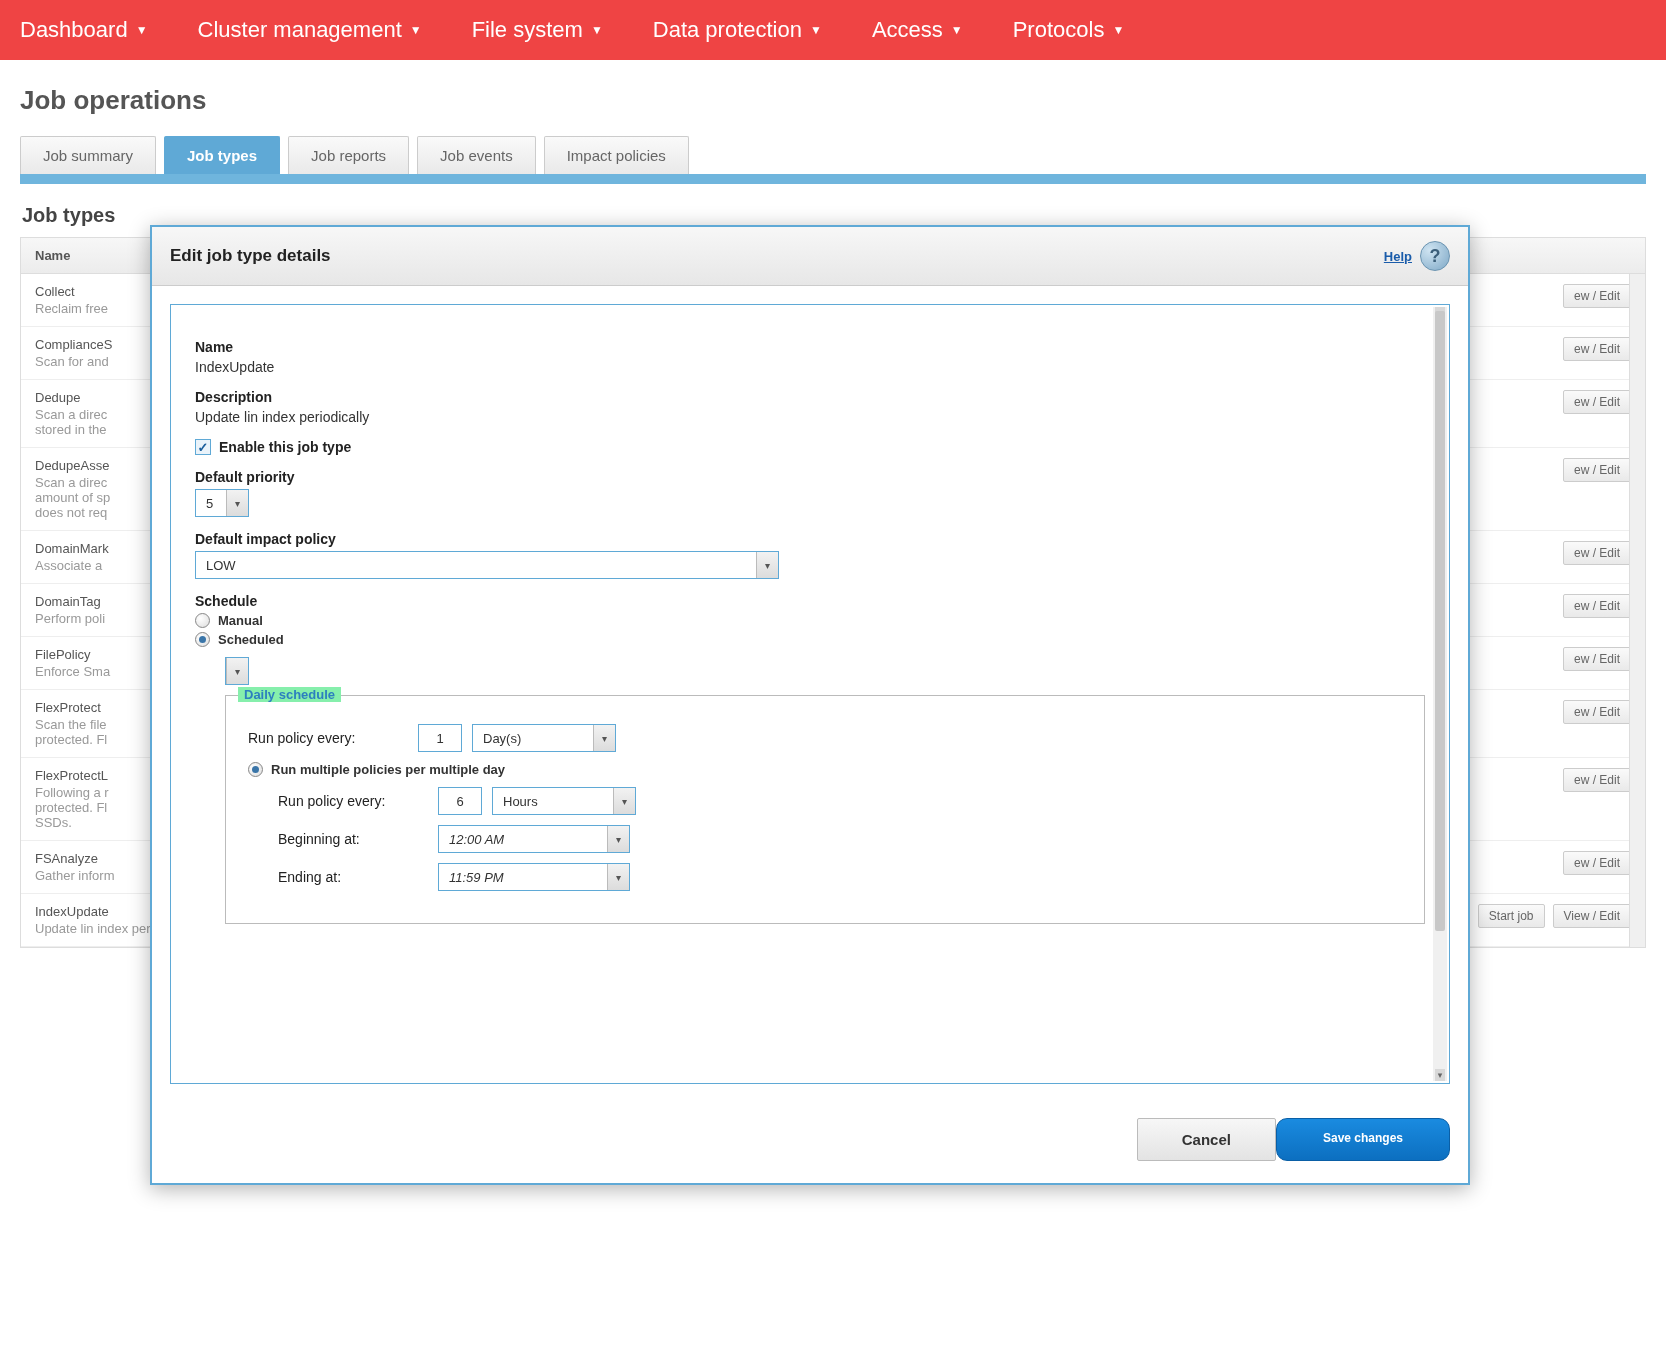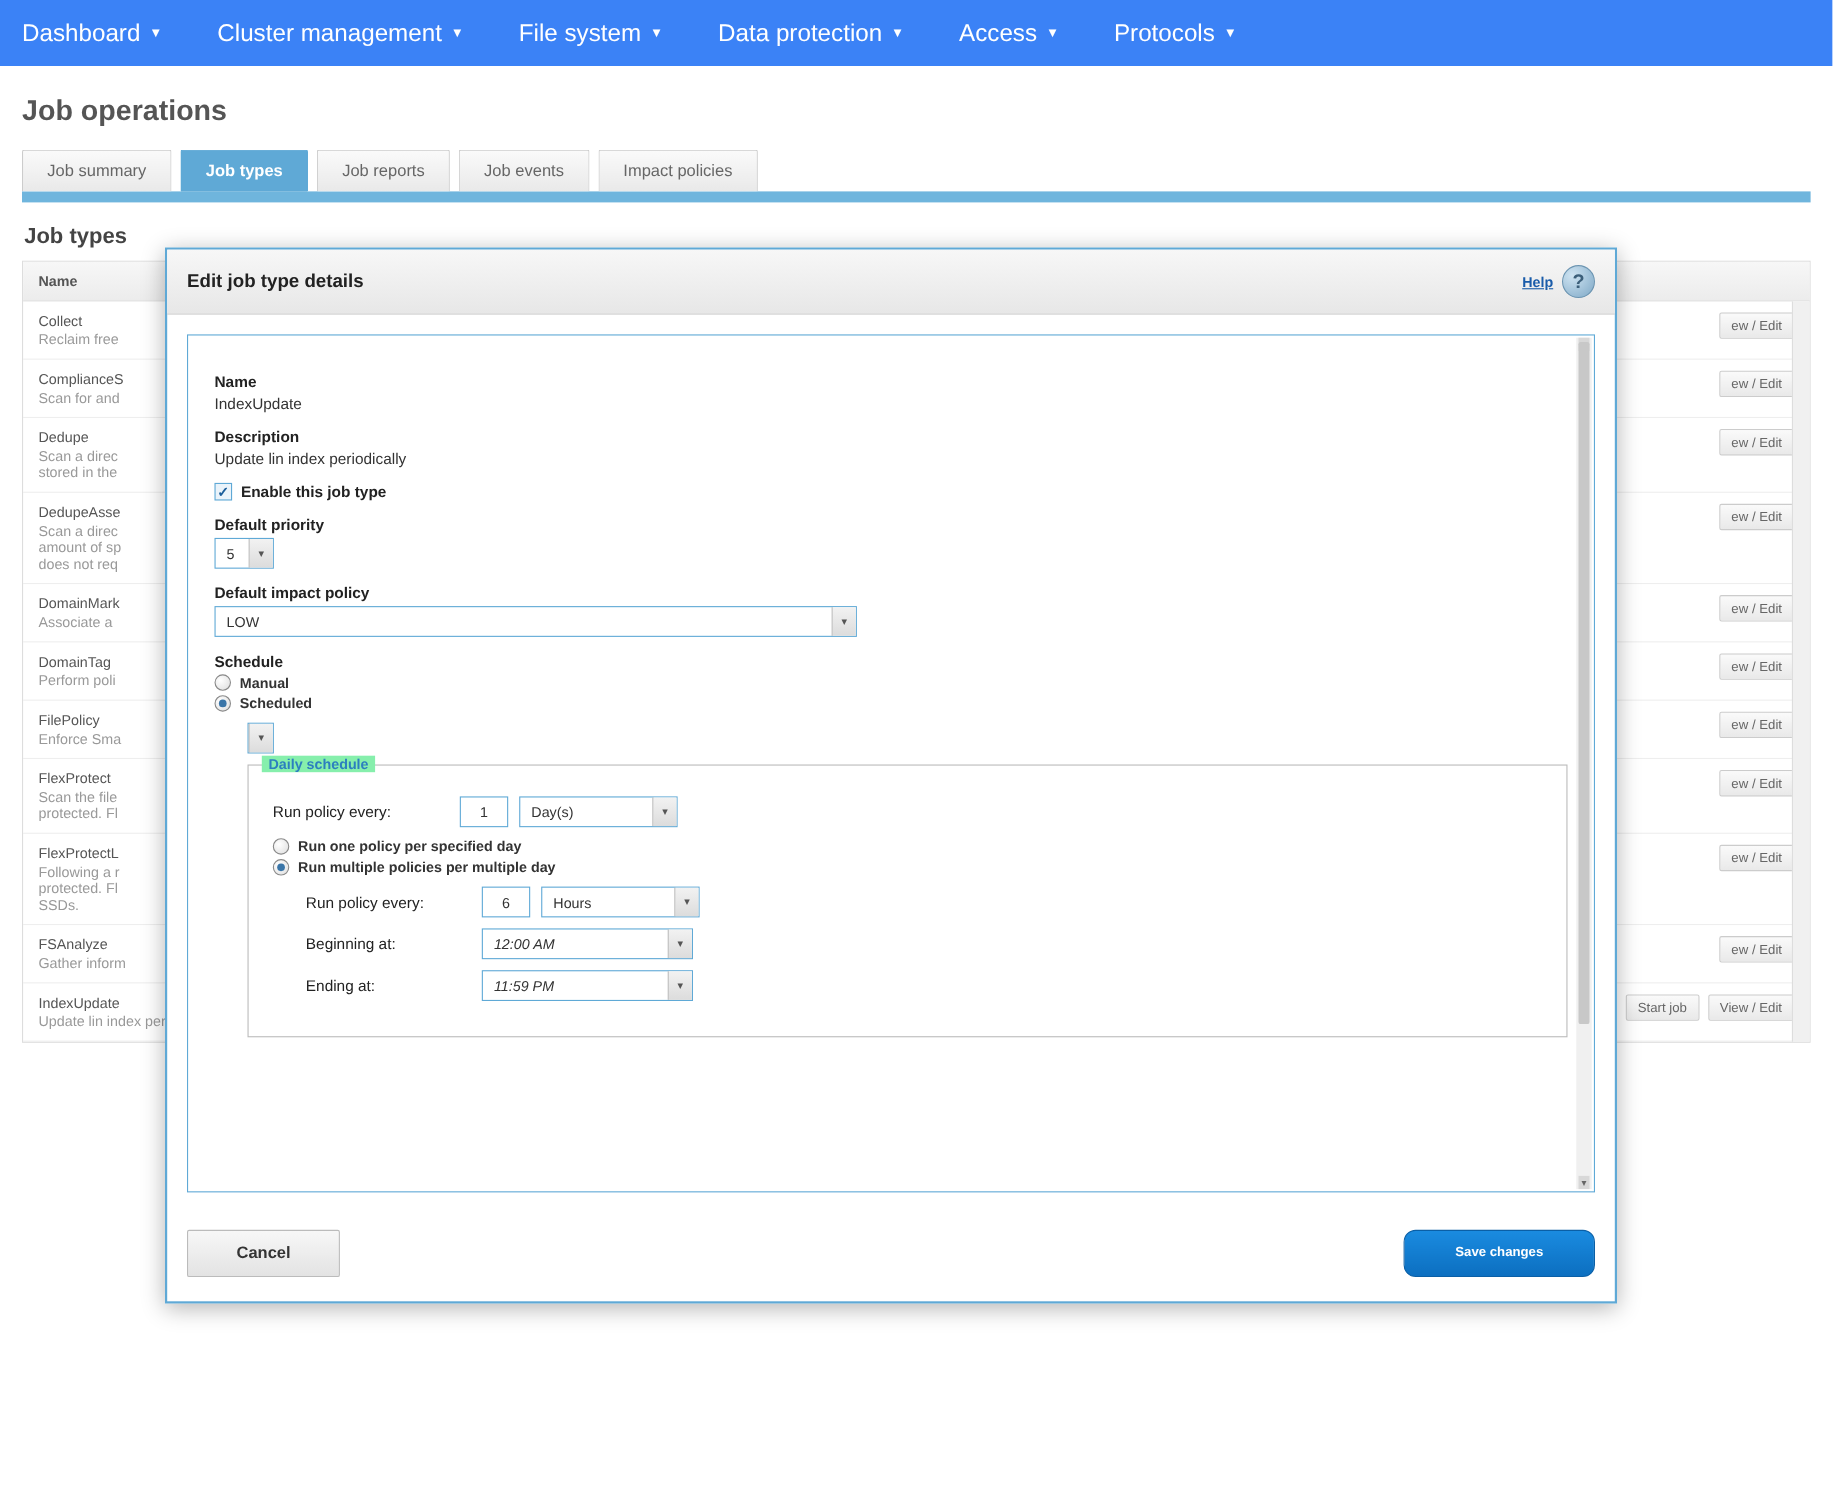--- a/index.html
+++ b/index.html
@@ -1,19 +1,19 @@
 <!DOCTYPE html>
 <html><head>
 <meta charset="utf-8">
 <style>
 * { box-sizing: border-box; margin: 0; padding: 0; }
 body { font-family: Arial, Helvetica, sans-serif; font-size: 13px; color: #333; background: #fff; width: 1666px; height: 1369px; position: relative; }
 
 
-.topnav { background: #3b82f6; height: 60px; display: flex; align-items: center; padding: 12px 20px; gap: 50px; }
+.topnav { background: #ef4444; height: 60px; display: flex; align-items: center; padding: 12px 20px; gap: 50px; }
 .topnav-item { color: #fff; font-size: 22px; cursor: pointer; display: flex; align-items: center; gap: 8px; }
 .caret-down { font-size: 12px; }
 
 
 .page-title { font-size: 26px; color: #555; padding: 25px 20px 20px 20px; font-weight: bold; }
 
 
 .tabs { display: flex; gap: 8px; padding: 0 20px; }
 .tab { background: linear-gradient(#fafafa,#e9e9e9); border: 1px solid #ccc; border-bottom: none; padding: 10px 22px; color: #666; cursor: pointer; font-size: 15px; border-radius: 2px 2px 0 0; }
 .tab.active { background: #5fa9d6; border-color: #5fa9d6; color: #fff; font-weight: bold; }
@@ -77,21 +77,21 @@
 .radio.checked::after { content: ''; width: 7px; height: 7px; border-radius: 50%; background: #3a75a8; }
 
 .daily-fieldset { border: 1px solid #bbb; margin-top: 10px; padding: 18px 22px 22px 22px; position: relative; }
 .daily-legend { position: absolute; top: -9px; left: 12px; background: #86efac; padding: 0 6px; color: #2c7fbf; font-weight: bold; }
 
 .inline-row { display: flex; align-items: center; gap: 10px; margin: 10px 0; }
 .inline-label { color: #222; font-size: 14px; min-width: 160px; }
 .inline-row.nested { margin-left: 30px; }
 .inline-row .inline-label.small { min-width: 150px; }
 
-.modal-footer { padding: 16px 18px 22px 18px; display: flex; justify-content: space-between; }
+.modal-footer { padding: 16px 18px 22px 18px; display: flex; justify-content: flex-end; }
 .btn-cancel { background: linear-gradient(#f7f7f7,#e3e3e3); border: 1px solid #bbb; padding: 12px 44px; color: #333; font-weight: bold; border-radius: 2px; cursor: pointer; font-size: 15px; }
 .btn-save { background: linear-gradient(#1a8be0,#0c6fc0); border: 1px solid #0a5fa6; padding: 12px 46px; color: #fff; font-weight: bold; border-radius: 11px; cursor: pointer; font-size: 12px; }
 
 .hidden-row-cells { color: #888; display: flex; gap: 60px; }
 </style>
 </head>
 <body>
 
 <div class="topnav">
   <div class="topnav-item">
@@ -321,24 +321,20 @@
               <div class="inline-row">
                 <span class="inline-label">Run policy every:</span>
                 <span class="input">1</span>
                 <div class="select unit">
                   <span class="select-text">Day(s)</span>
                   <span class="select-btn">▾</span>
                 </div>
               </div>
 
               <div class="radio-row">
-                <span class="radio"></span>
-                <span style="font-weight:bold">Run one policy per specified day</span>
-              </div>
-              <div class="radio-row">
                 <span class="radio checked"></span>
                 <span style="font-weight:bold">Run multiple policies per multiple day</span>
               </div>
 
               <div class="inline-row nested">
                 <span class="inline-label small">Run policy every:</span>
                 <span class="input">6</span>
                 <div class="select unit">
                   <span class="select-text">Hours</span>
                   <span class="select-btn">▾</span>

